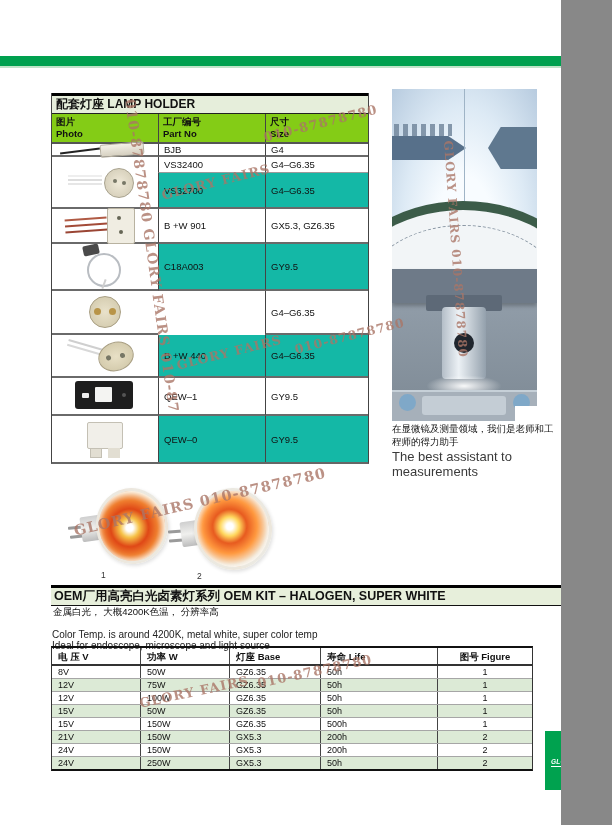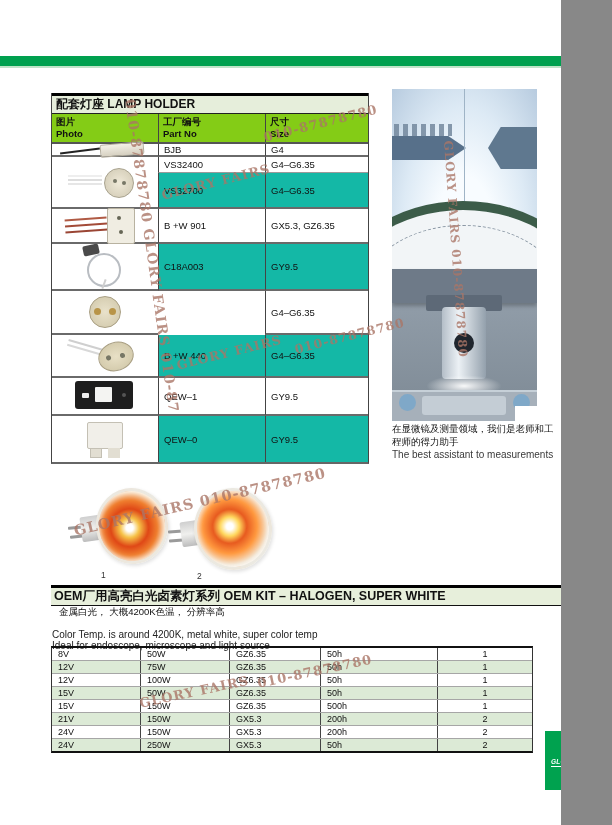--- a/index.html
+++ b/index.html
@@ -107,21 +107,21 @@
   .ph-glow{position:absolute;left:34px;top:286px;width:76px;height:22px;border-radius:50%;
          background:radial-gradient(rgba(255,255,255,.95),rgba(255,255,255,0) 70%);}
   .ph-stage{position:absolute;left:0;top:301px;width:145px;height:31px;background:#a6b0ba;
          border-top:2px solid #c6d0d8;}
   .ph-knob{position:absolute;top:305px;width:17px;height:17px;border-radius:50%;background:#7fa8c8;}
   .ph-glass{position:absolute;left:30px;top:307px;width:84px;height:19px;background:#c4cdd5;border-radius:3px;}
   .ph-notch{position:absolute;right:0;bottom:0;width:22px;height:15px;background:#fff;}
 
   .caption{left:392px;top:423px;width:170px;}
   .cap-zh{font-size:9.5px;line-height:12.5px;color:#111;}
-  .cap-en{font-size:10px;color:#3a3a3a;margin-top:1px;}
+  .cap-en{font-size:13px;color:#3a3a3a;margin-top:1px;}
 
   
   .lamp{overflow:visible;}
   .refl{position:absolute;border-radius:50%;border:3px solid rgba(235,233,226,.95);
         box-shadow:inset 0 0 6px rgba(255,255,255,.8),1px 2px 4px rgba(0,0,0,.12);}
   .refl1{left:28px;top:2px;width:66px;height:70px;
         background:radial-gradient(circle at 46% 52%, #fff 7%, #f6c247 19%, #df4716 37%, #ef7e2e 54%, #f8e7ce 72%, rgba(255,255,255,.45) 86%);
         transform:rotate(-10deg);}
   .refl2{left:26px;top:0;width:72px;height:76px;
         background:radial-gradient(circle at 46% 46%, #fff 6%, #ffd85e 17%, #e75a1f 30%, #ff993f 48%, #f2e7d6 68%, rgba(255,255,255,.4) 84%);
@@ -306,25 +306,32 @@
   <div class="abs lamp" style="left:168px;top:488px;width:105px;height:84px">
     <i class="abs pin" style="left:0;top:42px;width:16px;transform:rotate(-4deg)"></i>
     <i class="abs pin" style="left:1px;top:51px;width:15px;transform:rotate(-4deg)"></i>
     <i class="abs base" style="top:33px"></i>
     <i class="abs refl refl2"></i>
   </div>
   <div class="abs fig-label" style="left:101px;top:570px">1</div>
   <div class="abs fig-label" style="left:197px;top:571px">2</div>
 
   <div class="abs oem-bar">OEM厂用高亮白光卤素灯系列 OEM KIT – HALOGEN, SUPER WHITE</div>
-  <div class="abs oem-zh" style="left:59px;top:606px">金属白光， 大概4200K色温， 分辨率高</div>
+  <div class="abs oem-zh" style="left:53px;top:606px">金属白光， 大概4200K色温， 分辨率高</div>
   <div class="abs oem-en" style="left:52px;top:629px">Color Temp. is around 4200K,   metal white, super color temp</div>
   <div class="abs oem-en" style="left:52px;top:640px">Ideal for endoscope, microscope and light source</div>
 
   <div class="abs spec">
+    <div class="srow head">
+      <div class="sc">电 压 V</div>
+      <div class="sc">功率 W</div>
+      <div class="sc">灯座 Base</div>
+      <div class="sc">寿命 Life</div>
+      <div class="sc fig">图号 Figure</div>
+    </div>
     <div class="srow">
       <div class="sc">8V</div>
       <div class="sc">50W</div>
       <div class="sc">GZ6.35</div>
       <div class="sc">50h</div>
       <div class="sc fig">1</div>
     </div>
     <div class="srow shade">
       <div class="sc">12V</div>
       <div class="sc">75W</div>

